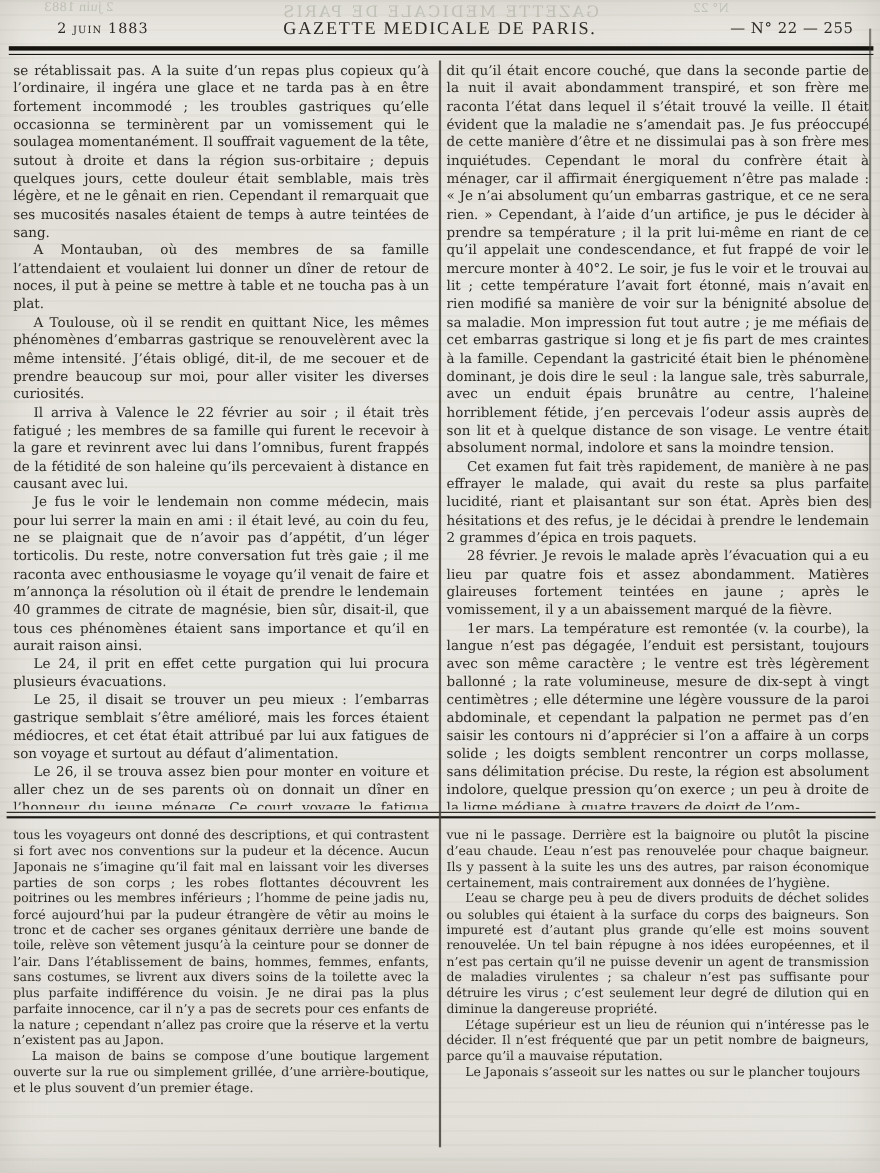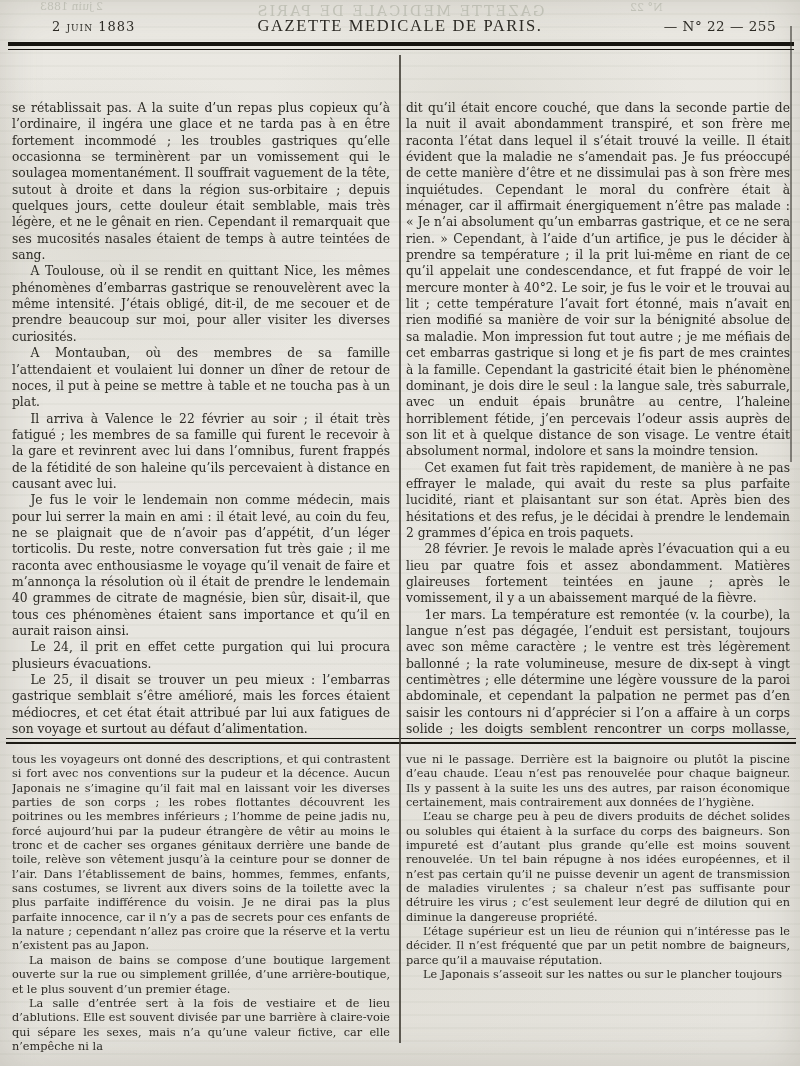--- a/index.html
+++ b/index.html
@@ -29,21 +29,21 @@
     border-top:1.5px solid #1c1a14;border-bottom:2px solid #1c1a14;}
   .vdivider{position:absolute;left:399px;top:55px;height:988px;width:1.5px;background:#45423a;opacity:.85;}
   .redge{position:absolute;left:790px;top:26px;height:436px;width:2px;background:#322f29;opacity:.55;}
   
   .cols{position:absolute;left:12px;width:778px;display:flex;}
   .top-cols{top:56px;height:680px;}
   .bot-cols{top:753px;height:300px;}
   .col{width:50%;box-sizing:border-box;overflow:hidden;}
   .col-l{padding-right:11px;}
   .col-r{padding-left:5px;}
-  .t{font-size:12.3px;line-height:16.35px;margin-top:44px;}
+  .t{font-size:12.3px;line-height:16.35px;}
   .s{font-size:11.3px;line-height:14.35px;}
   .par{margin:0;text-align:justify;text-indent:1.5em;}
   .noindent{text-indent:0;}
   .section-heading{text-align:center;font-size:10.8px;letter-spacing:1.8px;word-spacing:3px;
     margin:17px 0 13px 0;text-indent:0;font-variant:small-caps;}
   
   .ghost{position:absolute;transform:scaleX(-1);color:rgba(128,133,116,0.32);
     filter:blur(.4px);white-space:nowrap;pointer-events:none;}
   .ghost-title{top:3px;left:0;width:100%;text-align:center;font-size:14.5px;letter-spacing:2px;}
   .ghost-issue{top:1px;left:630px;font-size:11px;}
@@ -63,22 +63,22 @@
   <div class="header">
     <span class="masthead-date">2 juin 1883</span>
     <span class="masthead-title">GAZETTE MEDICALE DE PARIS.</span>
     <span class="masthead-issue">— N° 22 — 255</span>
   </div>
   <div class="rule-top"></div>
 
   <div class="cols top-cols">
     <div class="col col-l t">
       <p class="par noindent">se rétablissait pas. A la suite d’un repas plus copieux qu’à l’ordinaire, il ingéra une glace et ne tarda pas à en être fortement incommodé ; les troubles gastriques qu’elle occasionna se terminèrent par un vomissement qui le soulagea momentanément. Il souffrait vaguement de la tête, sutout à droite et dans la région sus-orbitaire ; depuis quelques jours, cette douleur était semblable, mais très légère, et ne le gênait en rien. Cependant il remarquait que ses mucosités nasales étaient de temps à autre teintées de sang.</p>
+      <p class="par">A Montauban, où des membres de sa famille l’attendaient et voulaient lui donner un dîner de retour de noces, il put à peine se mettre à table et ne toucha pas à un plat.</p>
       <p class="par">A Toulouse, où il se rendit en quittant Nice, les mêmes phénomènes d’embarras gastrique se renouvelèrent avec la même intensité. J’étais obligé, dit-il, de me secouer et de prendre beaucoup sur moi, pour aller visiter les diverses curiosités.</p>
-      <p class="par">A Montauban, où des membres de sa famille l’attendaient et voulaient lui donner un dîner de retour de noces, il put à peine se mettre à table et ne toucha pas à un plat.</p>
       <p class="par">Il arriva à Valence le 22 février au soir ; il était très fatigué ; les membres de sa famille qui furent le recevoir à la gare et revinrent avec lui dans l’omnibus, furent frappés de la fétidité de son haleine qu’ils percevaient à distance en causant avec lui.</p>
       <p class="par">Je fus le voir le lendemain non comme médecin, mais pour lui serrer la main en ami : il était levé, au coin du feu, ne se plaignait que de n’avoir pas d’appétit, d’un léger torticolis. Du reste, notre conversation fut très gaie ; il me raconta avec enthousiasme le voyage qu’il venait de faire et m’annonça la résolution où il était de prendre le lendemain 40 grammes de citrate de magnésie, bien sûr, disait-il, que tous ces phénomènes étaient sans importance et qu’il en aurait raison ainsi.</p>
       <p class="par">Le 24, il prit en effet cette purgation qui lui procura plusieurs évacuations.</p>
       <p class="par">Le 25, il disait se trouver un peu mieux : l’embarras gastrique semblait s’être amélioré, mais les forces étaient médiocres, et cet état était attribué par lui aux fatigues de son voyage et surtout au défaut d’alimentation.</p>
       <p class="par">Le 26, il se trouva assez bien pour monter en voiture et aller chez un de ses parents où on donnait un dîner en l’honneur du jeune ménage. Ce court voyage le fatigua beaucoup ; il ne put rester à table, tellement il était incommodé par l’odeur des mets ; il rentra très fatigué et se mit au lit.</p>
 
     </div>
     <div class="col col-r t">
       <p class="par noindent">dit qu’il était encore couché, que dans la seconde partie de la nuit il avait abondamment transpiré, et son frère me raconta l’état dans lequel il s’était trouvé la veille. Il était évident que la maladie ne s’amendait pas. Je fus préoccupé de cette manière d’être et ne dissimulai pas à son frère mes inquiétudes. Cependant le moral du confrère était à ménager, car il affirmait énergiquement n’être pas malade : « Je n’ai absolument qu’un embarras gastrique, et ce ne sera rien. » Cependant, à l’aide d’un artifice, je pus le décider à prendre sa température ; il la prit lui-même en riant de ce qu’il appelait une condescendance, et fut frappé de voir le mercure monter à 40°2. Le soir, je fus le voir et le trouvai au lit ; cette température l’avait fort étonné, mais n’avait en rien modifié sa manière de voir sur la bénignité absolue de sa maladie. Mon impression fut tout autre ; je me méfiais de cet embarras gastrique si long et je fis part de mes craintes à la famille. Cependant la gastricité était bien le phénomène dominant, je dois dire le seul : la langue sale, très saburrale, avec un enduit épais brunâtre au centre, l’haleine horriblement fétide, j’en percevais l’odeur assis auprès de son lit et à quelque distance de son visage. Le ventre était absolument normal, indolore et sans la moindre tension.</p>
       <p class="par">Cet examen fut fait très rapidement, de manière à ne pas effrayer le malade, qui avait du reste sa plus parfaite lucidité, riant et plaisantant sur son état. Après bien des hésitations et des refus, je le décidai à prendre le lendemain 2 grammes d’épica en trois paquets.</p>
@@ -86,21 +86,20 @@
       <p class="par">1er mars. La température est remontée (v. la courbe), la langue n’est pas dégagée, l’enduit est persistant, toujours avec son même caractère ; le ventre est très légèrement ballonné ; la rate volumineuse, mesure de dix-sept à vingt centimètres ; elle détermine une légère voussure de la paroi abdominale, et cependant la palpation ne permet pas d’en saisir les contours ni d’apprécier si l’on a affaire à un corps solide ; les doigts semblent rencontrer un corps mollasse, sans délimitation précise. Du reste, la région est absolument indolore, quelque pression qu’on exerce ; un peu à droite de la ligne médiane, à quatre travers de doigt de l’om-</p>
     </div>
   </div>
 
   <div class="rule-mid"></div>
 
   <div class="cols bot-cols">
     <div class="col col-l s">
       <p class="par noindent">tous les voyageurs ont donné des descriptions, et qui contrastent si fort avec nos conventions sur la pudeur et la décence. Aucun Japonais ne s’imagine qu’il fait mal en laissant voir les diverses parties de son corps ; les robes flottantes découvrent les poitrines ou les membres inférieurs ; l’homme de peine jadis nu, forcé aujourd’hui par la pudeur étrangère de vêtir au moins le tronc et de cacher ses organes génitaux derrière une bande de toile, relève son vêtement jusqu’à la ceinture pour se donner de l’air. Dans l’établissement de bains, hommes, femmes, enfants, sans costumes, se livrent aux divers soins de la toilette avec la plus parfaite indifférence du voisin. Je ne dirai pas la plus parfaite innocence, car il n’y a pas de secrets pour ces enfants de la nature ; cependant n’allez pas croire que la réserve et la vertu n’existent pas au Japon.</p>
       <p class="par">La maison de bains se compose d’une boutique largement ouverte sur la rue ou simplement grillée, d’une arrière-boutique, et le plus souvent d’un premier étage.</p>
-      <p class="par">La salle d’entrée sert à la fois de vestiaire et de lieu d’ablutions. Elle est souvent divisée par une barrière à claire-voie qui sépare les sexes, mais n’a qu’une valeur fictive, car elle n’empêche ni la</p>
     </div>
     <div class="col col-r s">
       <p class="par noindent">vue ni le passage. Derrière est la baignoire ou plutôt la piscine d’eau chaude. L’eau n’est pas renouvelée pour chaque baigneur. Ils y passent à la suite les uns des autres, par raison économique certainement, mais contrairement aux données de l’hygiène.</p>
       <p class="par">L’eau se charge peu à peu de divers produits de déchet solides ou solubles qui étaient à la surface du corps des baigneurs. Son impureté est d’autant plus grande qu’elle est moins souvent renouvelée. Un tel bain répugne à nos idées européennes, et il n’est pas certain qu’il ne puisse devenir un agent de transmission de maladies virulentes ; sa chaleur n’est pas suffisante pour détruire les virus ; c’est seulement leur degré de dilution qui en diminue la dangereuse propriété.</p>
       <p class="par">L’étage supérieur est un lieu de réunion qui n’intéresse pas le décider. Il n’est fréquenté que par un petit nombre de baigneurs, parce qu’il a mauvaise réputation.</p>
       <p class="par">Le Japonais s’asseoit sur les nattes ou sur le plancher toujours</p>
     </div>
   </div>
 
   <div class="vdivider"></div>

